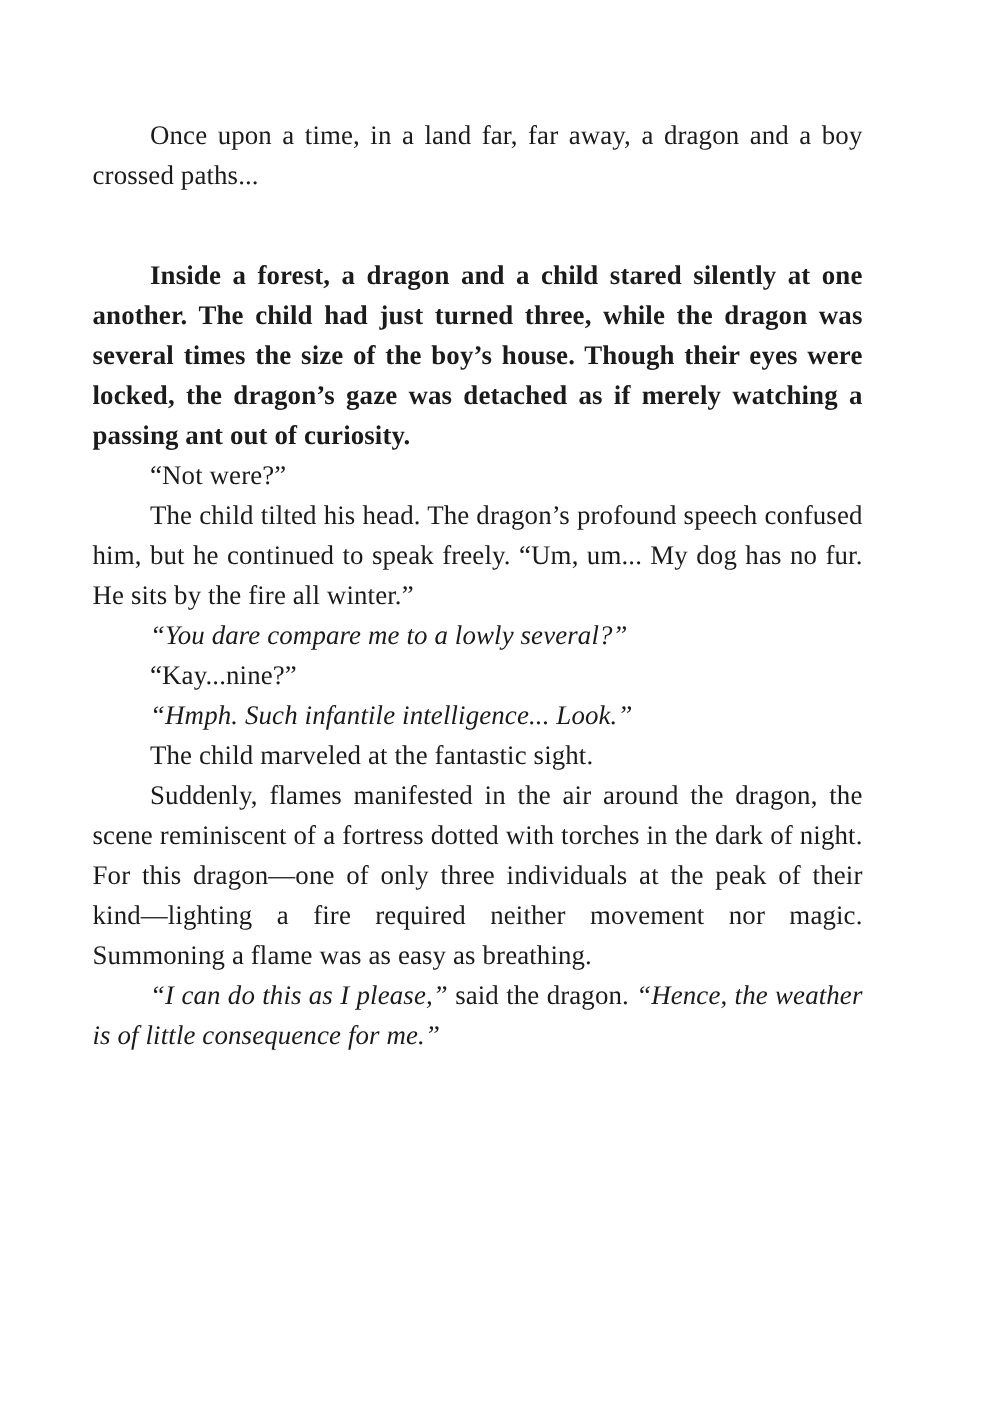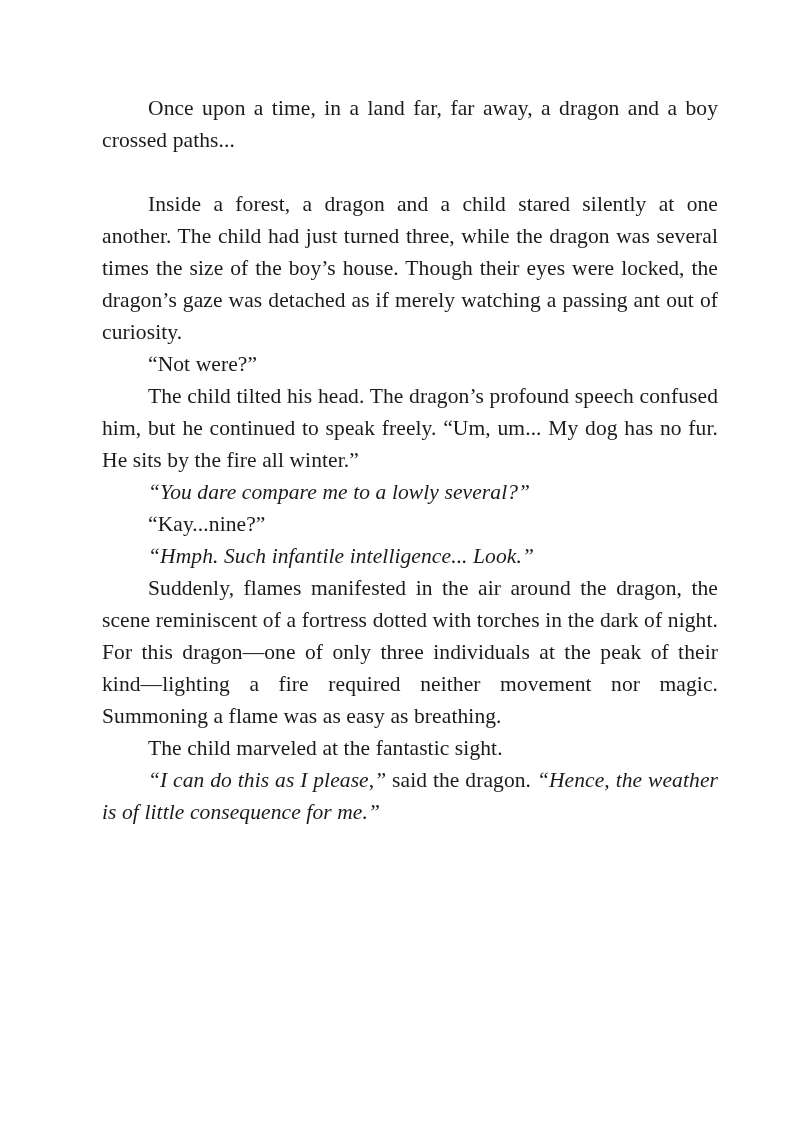--- a/index.html
+++ b/index.html
@@ -10,51 +10,52 @@
   body {
     width: 800px;
     height: 1137px;
     overflow: hidden;
   }
   .book-page {
     box-sizing: border-box;
     width: 800px;
     height: 1137px;
     background: #ffffff;
-    padding: 92px 82px 0 102px;
+    padding: 92px 82px 0 74px;
   }
   .page-text {
     width: 616px;
   }
   .para {
     margin: 0;
     font-family: "Liberation Serif", "DejaVu Serif", serif;
     font-size: 21.5px;
     line-height: 32px;
     color: #1b1b1b;
     text-align: justify;
     text-indent: 46px;
     letter-spacing: 0.1px;
   }
   .scene-break {
-    margin-top: 32px;
+    margin-top: 48px;
+    font-weight: bold;
   }
   .italic {
     font-style: italic;
   }
 </style>
 </head>
 <body>
 
 <div class="book-page">
   <div class="page-text">
       <p class="para"><span class="">Once upon a time, in a land far, far away, a dragon and a boy crossed paths...</span></p>
       <p class="para scene-break"><span class="">Inside a forest, a dragon and a child stared silently at one another. The child had just turned three, while the dragon was several times the size of the boy’s house. Though their eyes were locked, the dragon’s gaze was detached as if merely watching a passing ant out of curiosity.</span></p>
       <p class="para"><span class="">“Not were?”</span></p>
       <p class="para"><span class="">The child tilted his head. The dragon’s profound speech confused him, but he continued to speak freely. “Um, um... My dog has no fur. He sits by the fire all winter.”</span></p>
       <p class="para"><span class="italic">“You dare compare me to a lowly several?”</span></p>
       <p class="para"><span class="">“Kay...nine?”</span></p>
       <p class="para"><span class="italic">“Hmph. Such infantile intelligence... Look.”</span></p>
+      <p class="para"><span class="">The child marveled at the fantastic sight.</span></p>
       <p class="para"><span class="">Suddenly, flames manifested in the air around the dragon, the scene reminiscent of a fortress dotted with torches in the dark of night. For this dragon—one of only three individuals at the peak of their kind—lighting a fire required neither movement nor magic. Summoning a flame was as easy as breathing.</span></p>
-      <p class="para"><span class="">The child marveled at the fantastic sight.</span></p>
       <p class="para"><span class="italic">“I can do this as I please,” </span><span class="">said the dragon. </span><span class="italic">“Hence, the weather is of little consequence for me.”</span></p>
     </div>
 </div>
 
 </body></html>

